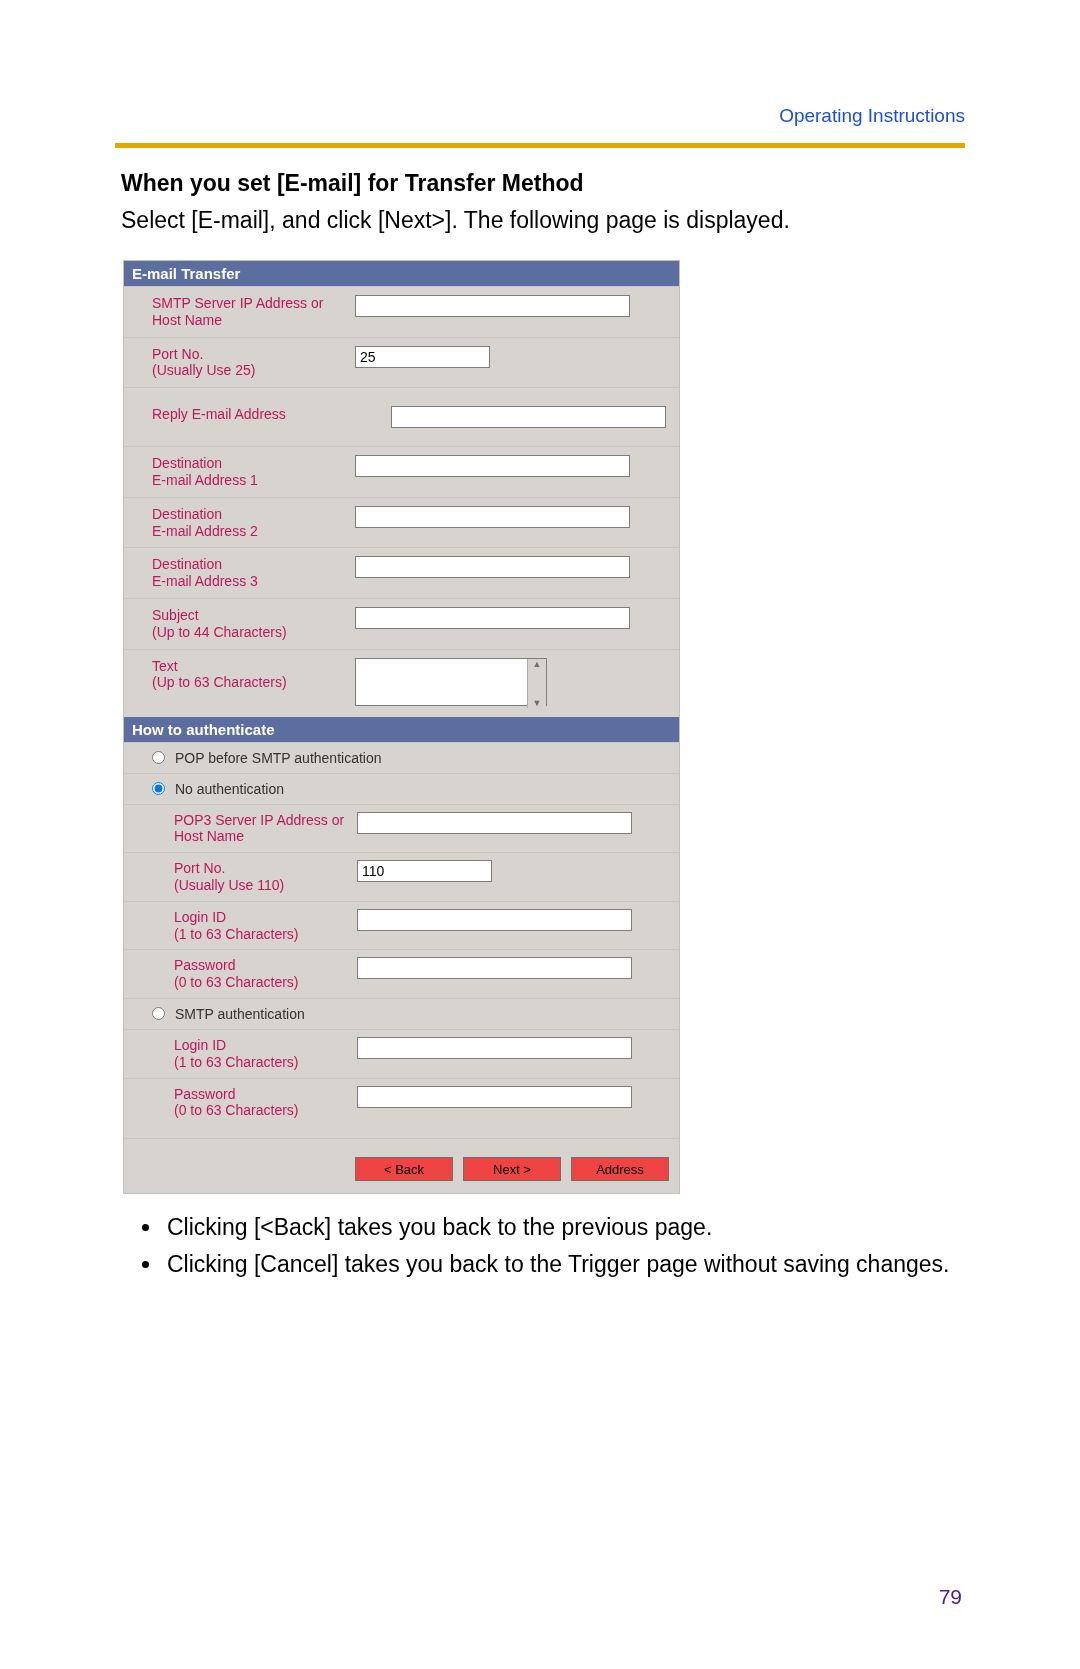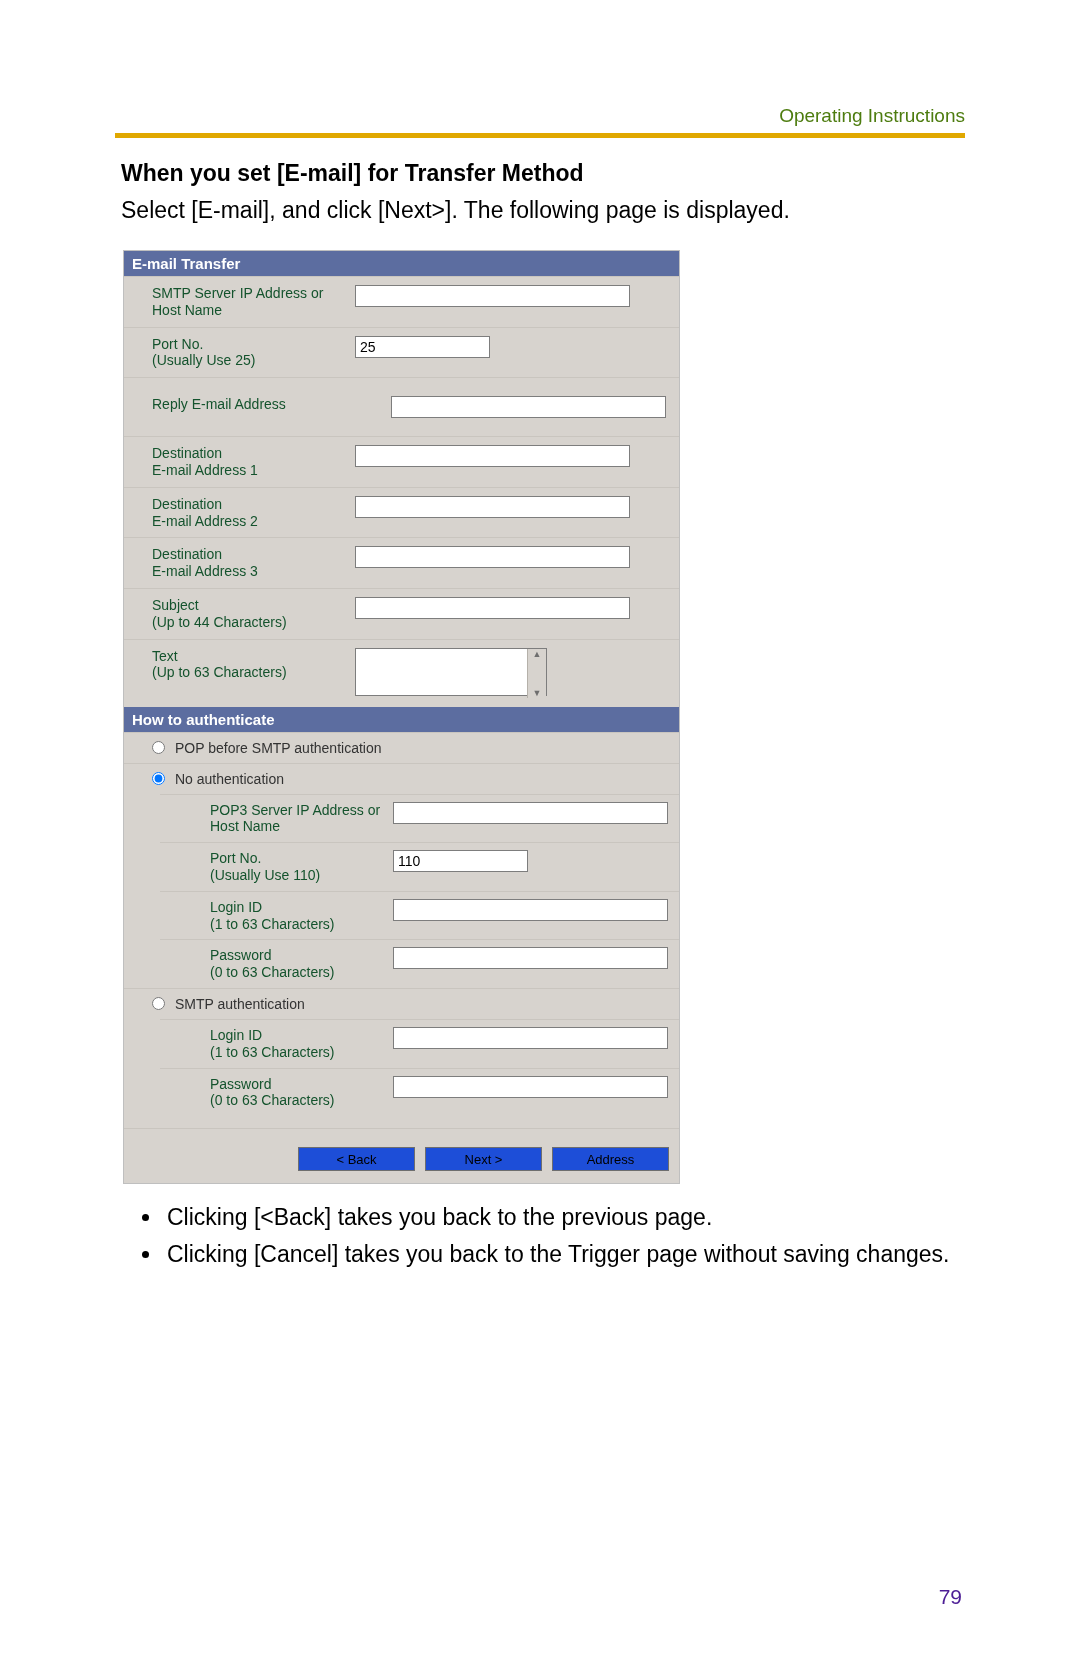--- a/index.html
+++ b/index.html
@@ -1,40 +1,40 @@
 <!DOCTYPE html>
 <html><head>
 <meta charset="utf-8">
 <style>
   html,body{margin:0;padding:0;background:#fff;}
   body{width:1080px;height:1669px;position:relative;font-family:Arial,Helvetica,sans-serif;color:#000;}
   .page{padding:105px 115px 0 115px;}
-  .header-label{font-size:19px;color:#4d7c0f;text-align:right;margin-bottom:6px;}
+  .header-label{font-size:19px;color:#1d4ed8;text-align:right;margin-bottom:16px;}
   .yellow-rule{height:5px;background:#e0a800;margin-bottom:22px;}
   .heading{font-size:23px;font-weight:bold;margin:4px 0 8px 6px;}
   .intro{font-size:23px;margin:0 0 24px 6px;line-height:1.35;}
   
   .dialog{width:555px;margin-left:8px;background:#d7d3ce;border:1px solid #bfbfbf;font-family:Tahoma,Arial,sans-serif;font-size:14px;color:#333;}
   .blue-bar{background:#5c6da0;color:#fff;font-weight:bold;padding:4px 8px;font-size:15px;}
   .form-row{display:flex;align-items:flex-start;border-top:1px solid #c9c5bf;padding:8px 0 8px 28px;}
   .form-row:first-of-type{border-top:none;}
-  .form-label{width:195px;padding-right:8px;line-height:1.2;color:#14532d;}
+  .form-label{width:195px;padding-right:8px;line-height:1.2;color:#be185d;}
   .form-input-cell{flex:1;padding-right:10px;}
   .tf{box-sizing:border-box;height:22px;border:1px solid #7d7d7d;background:#fff;font:inherit;padding:1px 4px;}
   .tf.wide{width:275px;}
   .tf.port{width:135px;}
   .ta{box-sizing:border-box;width:192px;height:48px;border:1px solid #7d7d7d;background:#fff;font:inherit;resize:none;}
   .ta-wrap{position:relative;display:inline-block;}
   .scroll-stub{position:absolute;right:1px;top:1px;bottom:1px;width:18px;background:#d7d3ce;border-left:1px solid #b5b1aa;display:flex;flex-direction:column;justify-content:space-between;align-items:center;font-size:9px;color:#6e6e6e;}
   .radio-row{display:flex;align-items:center;border-top:1px solid #c9c5bf;padding:7px 0 7px 28px;}
   .radio-row input{margin:0 10px 0 0;}
-  .indent-row{display:flex;align-items:flex-start;border-top:1px solid #c9c5bf;padding:7px 0 7px 50px;margin-left:36px;}
+  .indent-row{display:flex;align-items:flex-start;border-top:1px solid #c9c5bf;padding:7px 0 7px 50px;}
   .indent-row .form-label{width:175px;}
   .button-bar{display:flex;justify-content:flex-end;gap:10px;padding:18px 10px 12px 10px;border-top:1px solid #c9c5bf;margin-top:12px;}
-  .win-btn{width:117px;height:24px;border:1px solid #6e6e6e;background:#1d4ed8;font:inherit;font-size:13px;cursor:pointer;}
+  .win-btn{width:98px;height:24px;border:1px solid #6e6e6e;background:#ef4444;font:inherit;font-size:13px;cursor:pointer;}
   
   .notes{margin:18px 0 0 48px;padding:0;list-style:disc;font-size:23px;line-height:1.35;}
   .notes li{margin-bottom:6px;padding-left:4px;}
   .page-number{position:absolute;bottom:60px;right:118px;font-size:21px;color:#4c1d95;}
 </style>
 </head>
 <body>
 
 <div class="page">
   <div class="header-label">Operating Instructions</div>

